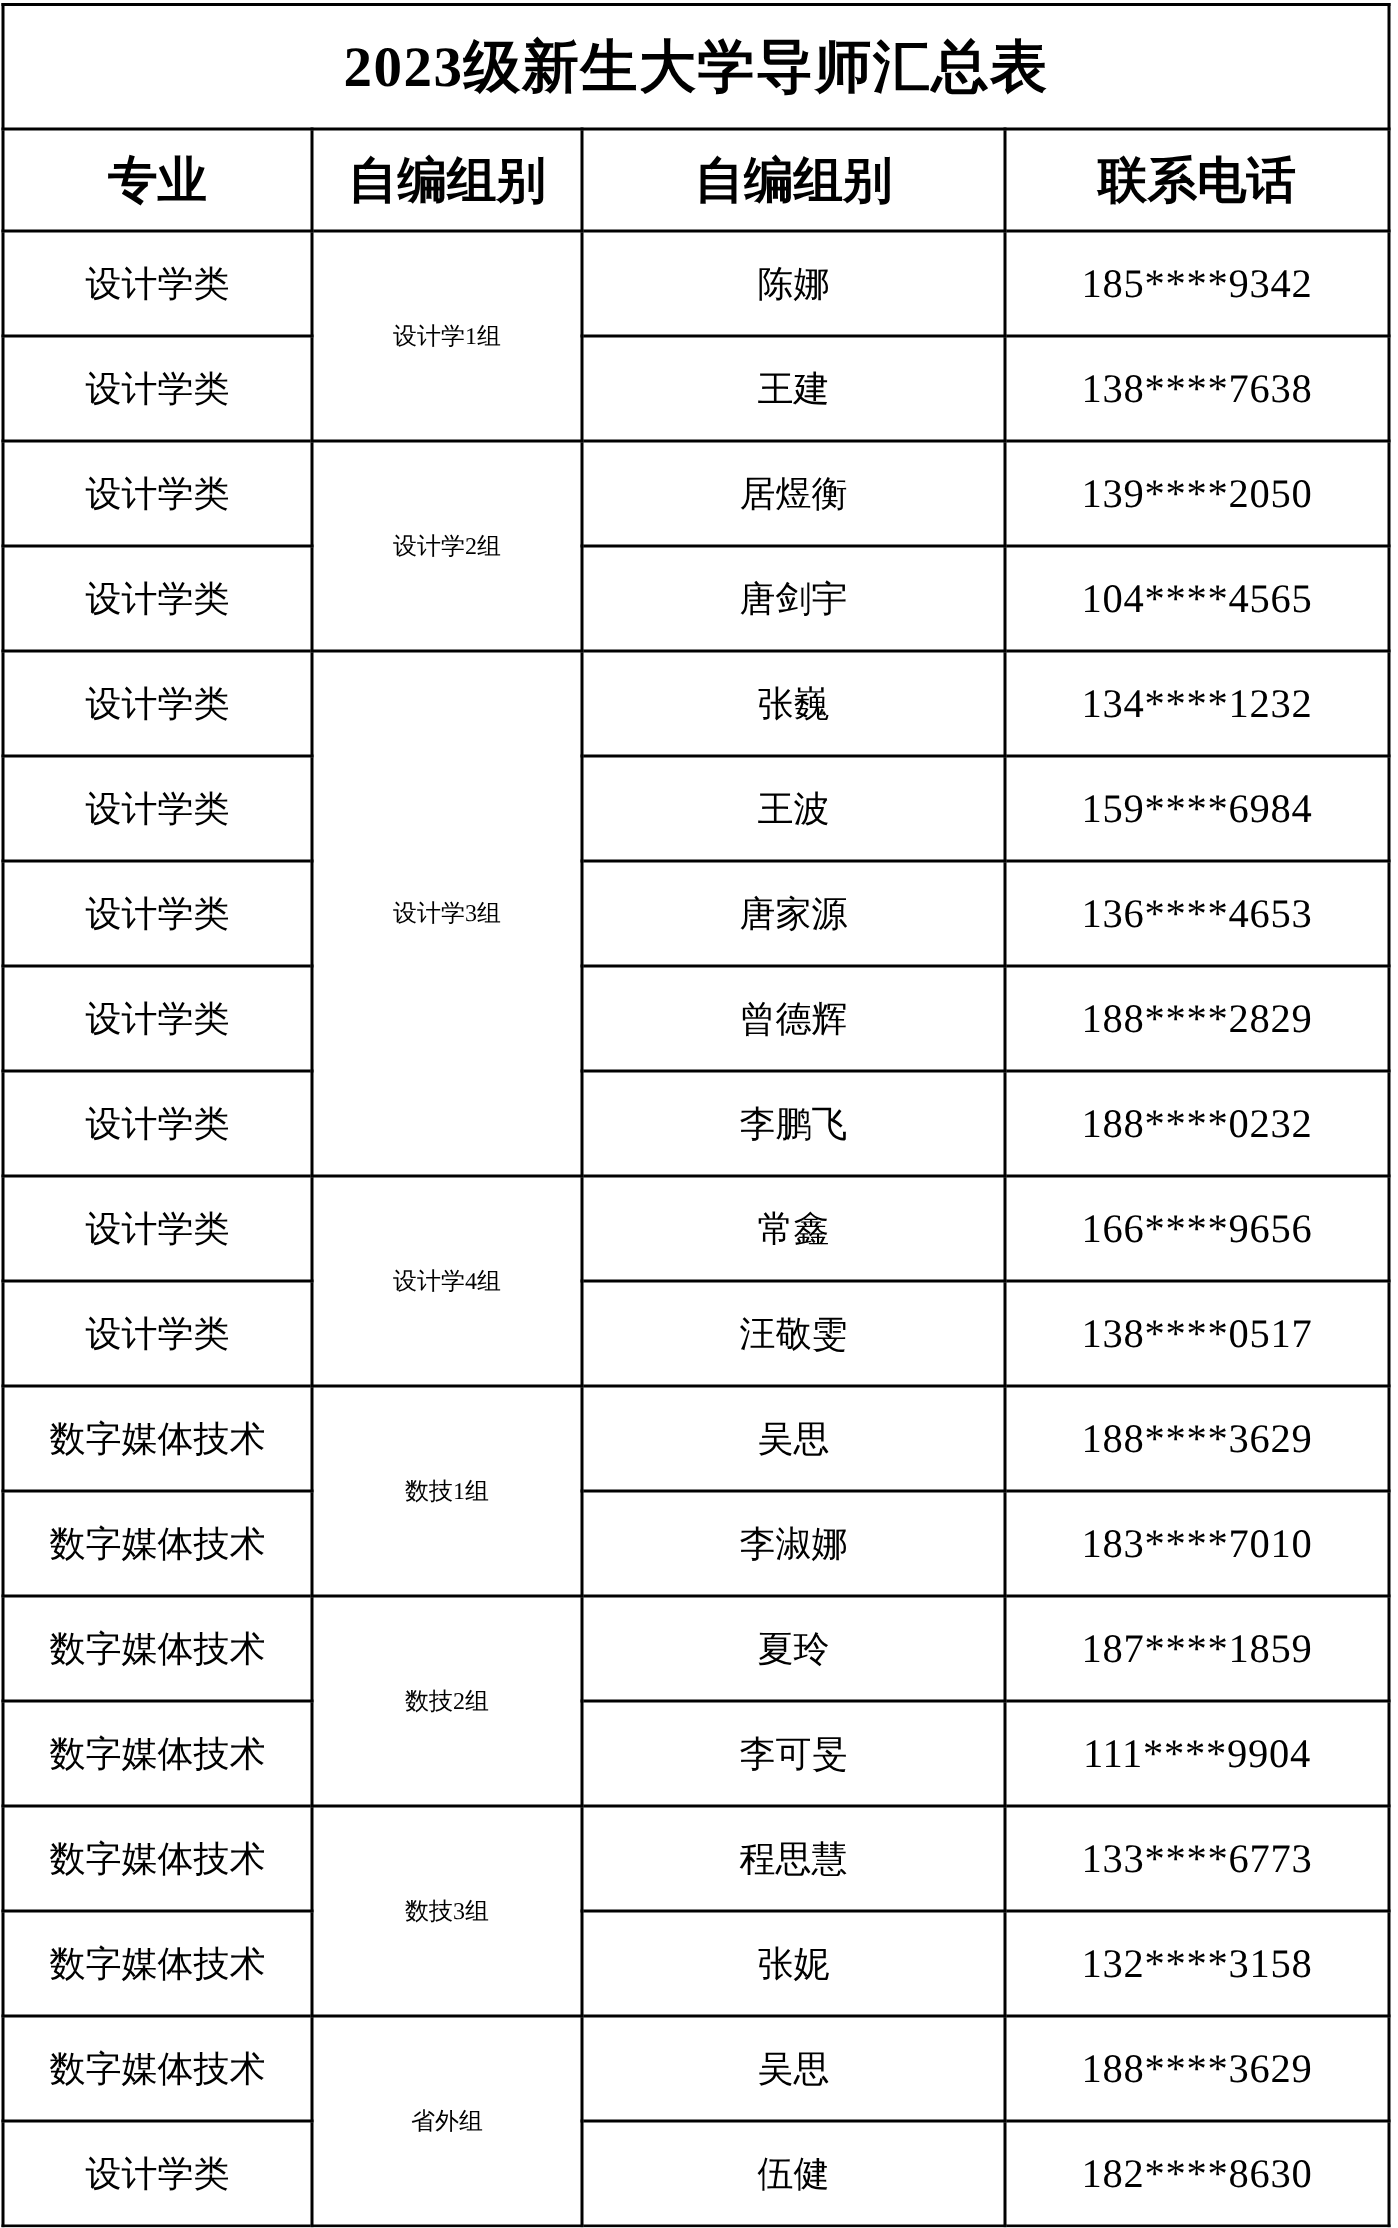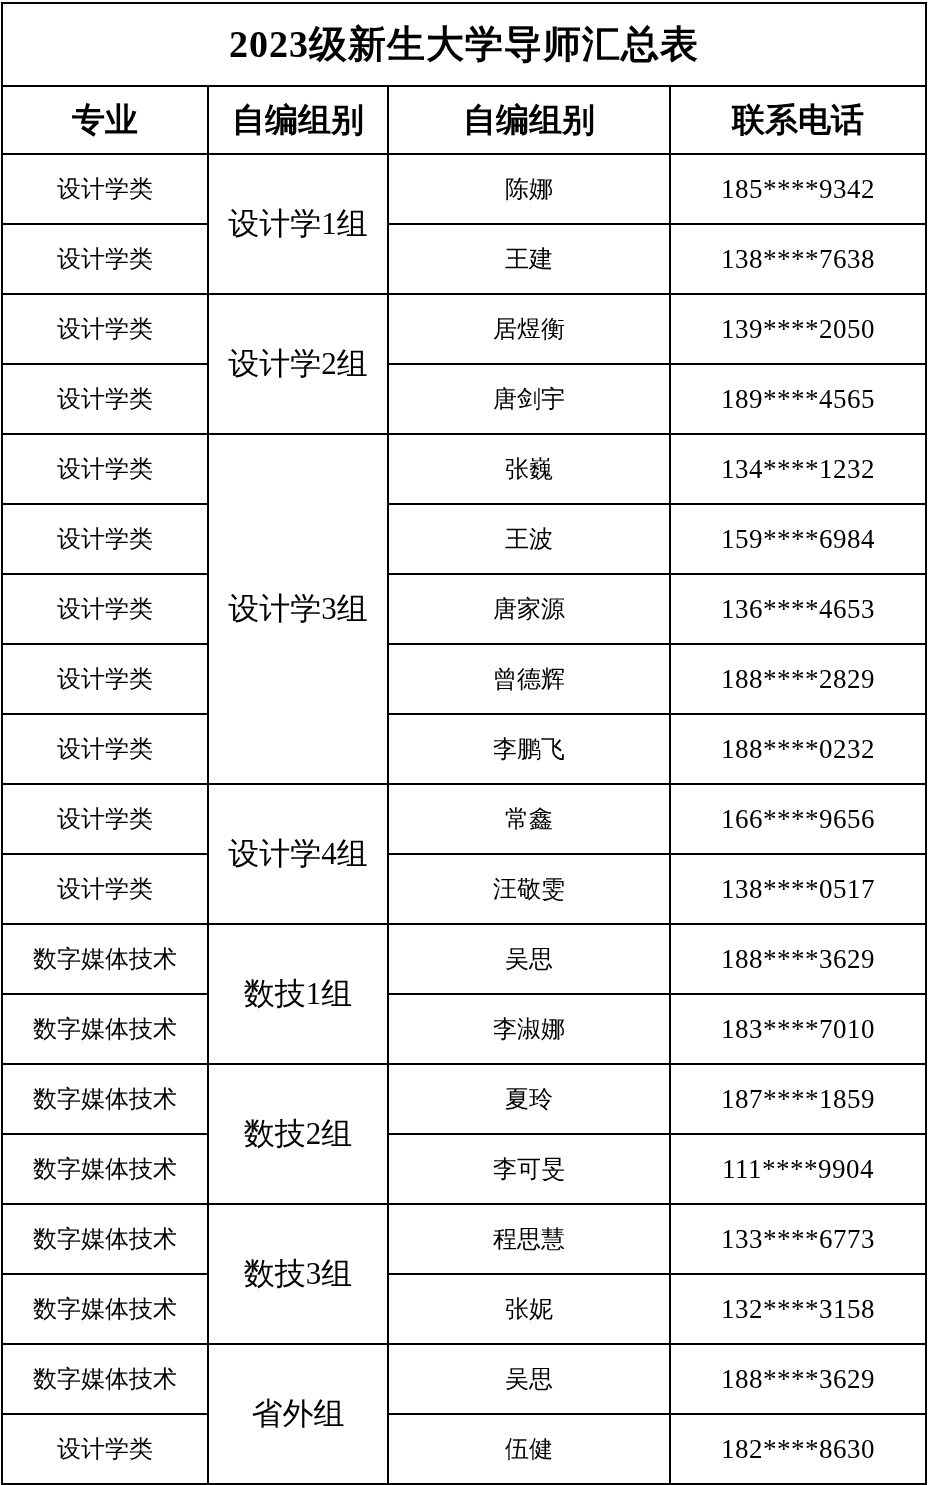--- a/index.html
+++ b/index.html
@@ -46,21 +46,21 @@
   .summary-table tbody td {
     height: 68px;
     font-size: 24px;
     font-weight: normal;
   }
   .summary-table tbody td.phone-cell {
     font-size: 27px;
     letter-spacing: 0.5px;
   }
   .summary-table tbody td.group-cell {
-    font-size: 31px;
+    font-size: 16px;
   }
 </style>
 </head>
 <body>
 
 <div class="page">
   <table class="summary-table">
     <colgroup>
       <col style="width:206px">
       <col style="width:180px">
@@ -92,21 +92,21 @@
         </tr>
         <tr>
           <td class="major-cell">设计学类</td>
           <td class="group-cell" rowspan="2">设计学2组</td>
           <td class="mentor-cell">居煜衡</td>
           <td class="phone-cell">139****2050</td>
         </tr>
         <tr>
           <td class="major-cell">设计学类</td>
           <td class="mentor-cell">唐剑宇</td>
-          <td class="phone-cell">189****4565</td>
+          <td class="phone-cell">104****4565</td>
         </tr>
         <tr>
           <td class="major-cell">设计学类</td>
           <td class="group-cell" rowspan="5">设计学3组</td>
           <td class="mentor-cell">张巍</td>
           <td class="phone-cell">134****1232</td>
         </tr>
         <tr>
           <td class="major-cell">设计学类</td>
           <td class="mentor-cell">王波</td>

